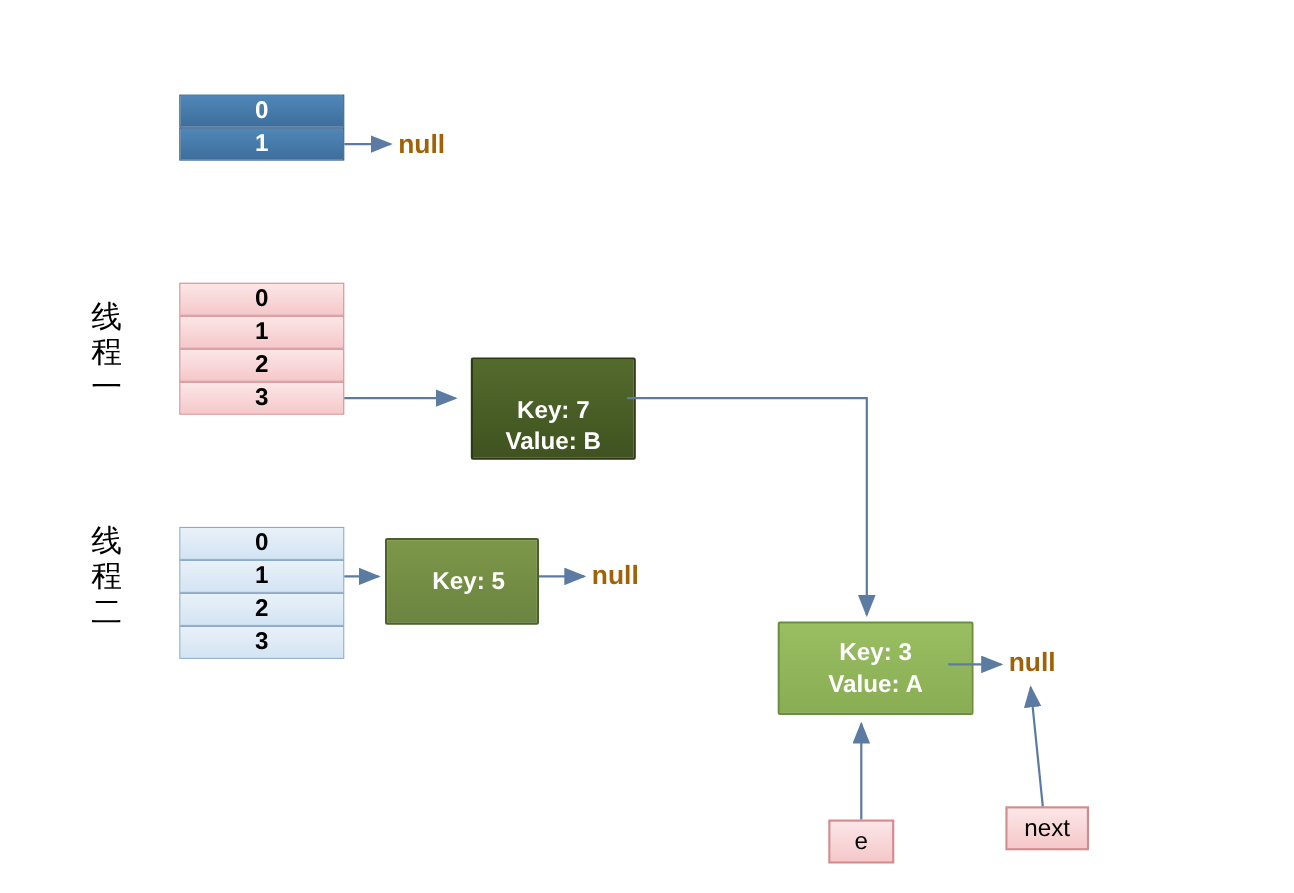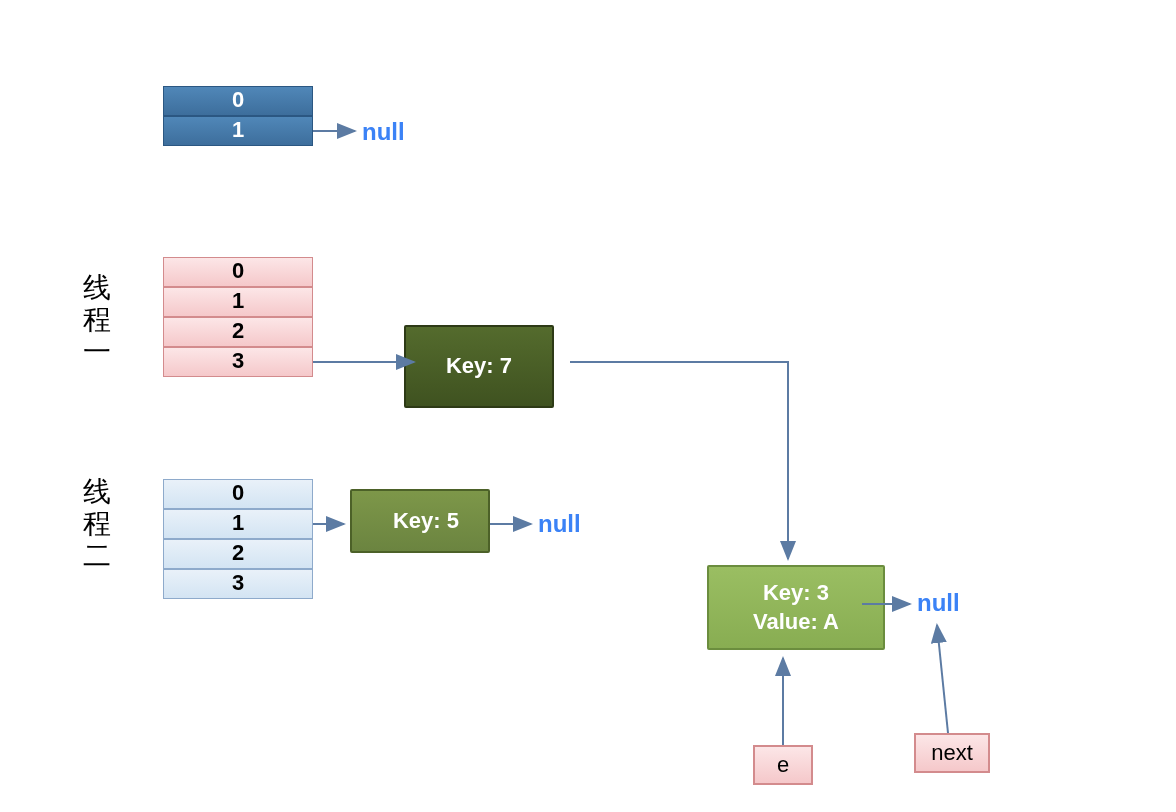--- a/index.html
+++ b/index.html
@@ -14,21 +14,21 @@
   .abs { position: absolute; }
   .label-cn {
     font-size: 28px;
     font-weight: 500;
     line-height: 1.15;
     text-align: center;
   }
   .null-text {
     font-size: 24px;
     font-weight: bold;
-    color: #3b82f6;
+    color: #a16207;
   }
   .table-cell {
     width: 150px;
     height: 30px;
     box-sizing: border-box;
     text-align: center;
     font-size: 22px;
     font-weight: bold;
     border: 1px solid;
   }
@@ -97,36 +97,37 @@
   <span>线程一</span>
 </div>
 
 <div class="abs" style="left:163px; top:257px;">
   <div class="table-cell pink-cell">0</div>
   <div class="table-cell pink-cell">1</div>
   <div class="table-cell pink-cell">2</div>
   <div class="table-cell pink-cell">3</div>
 </div>
 
-<div class="abs node dark-green" style="left:404px; top:325px; width:150px; height:83px;">
+<div class="abs node dark-green" style="left:428px; top:325px; width:150px; height:93px;justify-content:flex-end;">
   <div>Key: 7</div>
+  <div>Value: B</div>
 </div>
 
 <div class="abs label-cn" style="left:82px; top:476px; width:30px;">
   <span>线程二</span>
 </div>
 
 <div class="abs" style="left:163px; top:479px;">
   <div class="table-cell lightblue-cell">0</div>
   <div class="table-cell lightblue-cell">1</div>
   <div class="table-cell lightblue-cell">2</div>
   <div class="table-cell lightblue-cell">3</div>
 </div>
 
-<div class="abs node mid-green" style="left:350px; top:489px; width:140px; height:64px;padding-left:12px;">
+<div class="abs node mid-green" style="left:350px; top:489px; width:140px; height:79px;padding-left:12px;">
   <div>Key: 5</div>
 </div>
 <div class="abs null-text" style="left:538px; top:510px;">null</div>
 
 <div class="abs node light-green" style="left:707px; top:565px; width:178px; height:85px;">
   <div>Key: 3</div>
   <div>Value: A</div>
 </div>
 <div class="abs null-text" style="left:917px; top:589px;">null</div>
 

